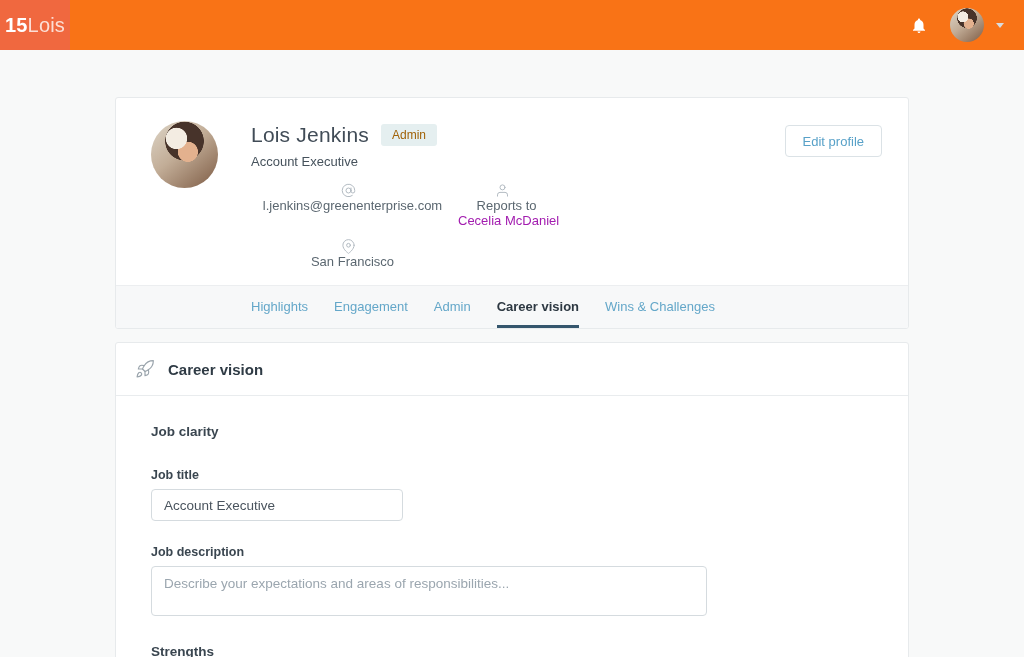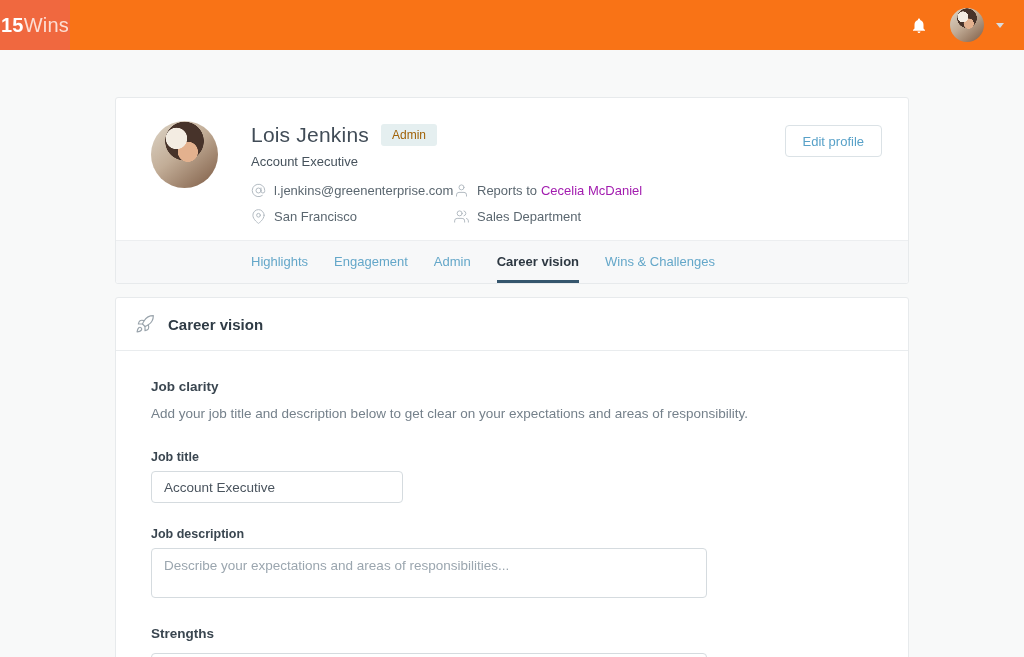--- a/index.html
+++ b/index.html
@@ -92,21 +92,21 @@
   }
   .profile-role { margin-top: 7px; font-size: 13px; color: #46525c; }
   .contact-grid {
     margin-top: 14px;
     display: grid;
     grid-template-columns: 203px auto;
     row-gap: 11px;
     font-size: 13px;
     color: #5b6770;
   }
-  .contact-item { display: flex; align-items: center; white-space: nowrap; }
+  .contact-item { display: flex; align-items: center; white-space: nowrap; flex-direction: column; }
   .contact-item .c-icon {
     width: 15px; height: 15px; margin-right: 8px; flex-shrink: 0;
     display: inline-flex;
   }
   .contact-item svg {
     width: 15px; height: 15px;
     stroke: #b3bbc2; fill: none; stroke-width: 1.6;
     stroke-linecap: round; stroke-linejoin: round;
   }
   a.link { color: #a21caf; text-decoration: none; cursor: pointer; }
@@ -192,21 +192,21 @@
   ::placeholder { color: #9ba6af; opacity: 1; }
   .strengths-heading { margin-top: 28px; }
   .strengths-input { margin-top: 12px; }
 </style>
 </head>
 <body>
 
 <header class="topbar">
   <div class="logo">
       <span class="bold">15</span>
-      <span class="light">Wins</span>
+      <span class="light">Lois</span>
     </div>
   <div class="topbar-right">
     <button class="bell-btn">
       <svg viewBox="0 0 24 24">
           <path d="M12 22c1.1 0 2-.9 2-2h-4c0 1.1.9 2 2 2zm6-6v-5c0-3.07-1.63-5.64-4.5-6.32V4c0-.83-.67-1.5-1.5-1.5S10.5 3.17 10.5 4v.68C7.64 5.36 6 7.92 6 11v5l-2 2v1h16v-1l-2-2z"></path>
         </svg>
     </button>
     <div class="nav-avatar"></div>
     <div class="caret-down"></div>
   </div>
@@ -245,31 +245,20 @@
           </div>
           <div class="contact-item">
             <span class="c-icon">
               <svg viewBox="0 0 24 24">
                   <path d="M21 10c0 7-9 13-9 13s-9-6-9-13a9 9 0 0 1 18 0z"></path>
                   <circle cx="12" cy="10" r="3"></circle>
                 </svg>
             </span>
             <span>San Francisco</span>
           </div>
-          <div class="contact-item">
-            <span class="c-icon">
-              <svg viewBox="0 0 24 24">
-                  <path d="M17 21v-2a4 4 0 0 0-4-4H5a4 4 0 0 0-4 4v2"></path>
-                  <circle cx="9" cy="7" r="4"></circle>
-                  <path d="M23 21v-2a4 4 0 0 0-3-3.87"></path>
-                  <path d="M16 3.13a4 4 0 0 1 0 7.75"></path>
-                </svg>
-            </span>
-            <span>Sales Department</span>
-          </div>
         </div>
       </div>
       <button class="edit-btn">Edit profile</button>
     </div>
 
     <nav class="tab-strip">
       <div class="tab">Highlights</div>
       <div class="tab">Engagement</div>
       <div class="tab">Admin</div>
       <div class="tab active">Career vision</div>
@@ -282,21 +271,20 @@
       <svg viewBox="0 0 24 24">
           <path d="M4.5 16.5c-1.5 1.26-2 5-2 5s3.74-.5 5-2c.71-.84.7-2.13-.09-2.91a2.18 2.18 0 0 0-2.91-.09z"></path>
           <path d="M12 15l-3-3a22 22 0 0 1 2-3.95A12.88 12.88 0 0 1 22 2c0 2.72-.78 7.5-6 11a22.35 22.35 0 0 1-4 2z"></path>
           <path d="M9 12H4s.55-3.03 2-4c1.62-1.08 5 0 5 0"></path>
           <path d="M12 15v5s3.03-.55 4-2c1.08-1.62 0-5 0-5"></path>
         </svg>
       <h2 class="cv-title">Career vision</h2>
     </div>
     <div class="cv-body">
       <h3 class="section-heading">Job clarity</h3>
-      <p class="section-desc">Add your job title and description below to get clear on your expectations and areas of responsibility.</p>
 
       <label class="field-label">Job title</label>
       <input class="text-input narrow" type="text" value="Account Executive" style="">
 
       <label class="field-label" style="margin-top:24px">Job description</label>
       <textarea class="text-area" placeholder="Describe your expectations and areas of responsibilities..." style=""></textarea>
 
       <h3 class="section-heading strengths-heading">Strengths</h3>
       <input class="text-input wide strengths-input" type="text" value="Achiever" style="">
     </div>

